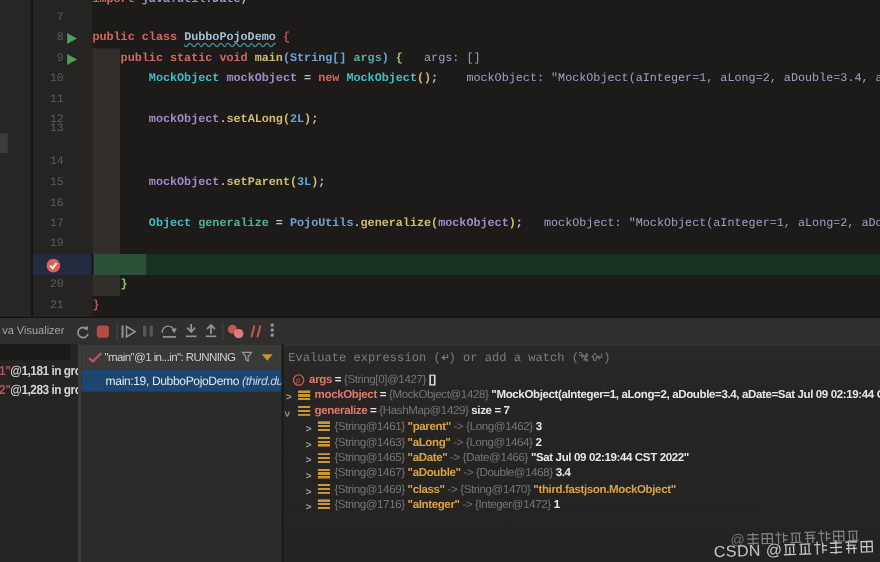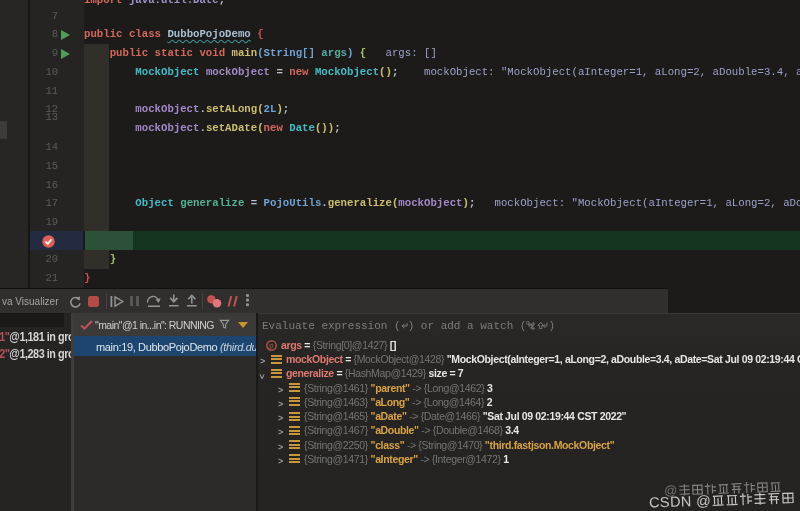--- a/index.html
+++ b/index.html
@@ -32,21 +32,21 @@
   .cls{color:#a9bfd4;text-decoration:underline wavy #3e8f95;text-underline-offset:2px}
   .tri{position:absolute;left:61px;width:0;height:0;border-left:9.5px solid #519c59;border-top:5px solid transparent;border-bottom:5px solid transparent}
   
   #row19{position:absolute;left:29.5px;top:231.4px;width:770.5px;height:18.8px}
   #row19 .nv{position:absolute;left:0;top:0;width:53px;height:100%;background:#232b40}
   #row19 .gsep{position:absolute;left:53px;top:0;width:2px;height:100%;background:#161a20}
   #row19 .g1{position:absolute;left:55px;top:0;width:48.5px;height:100%;background:#2b5138}
   #row19 .g2{position:absolute;left:103.5px;top:0;right:0;height:100%;background:#143420}
   #bp{position:absolute;left:41.5px;top:234.5px;width:13px;height:13px}
   
-  #tbar{position:absolute;left:0;top:288px;width:668px;height:25px;background:#302f2d;border-top:1px solid #121110;box-sizing:border-box}
+  #tbar{position:absolute;left:0;top:288px;width:800px;height:25px;background:#302f2d;border-top:1px solid #121110;box-sizing:border-box}
   #tbar .lbl{position:absolute;left:2px;top:7px;font-size:10px;color:#a6a6a6}
   .tsep{position:absolute;top:4px;width:1px;height:16px;background:#454545}
   
   #panels{position:absolute;left:0;top:313px;width:800px;height:198px;background:#272625}
   #thpanel{position:absolute;left:0;top:0;width:71px;height:198px;background:#252423;overflow:hidden}
   .throw{position:absolute;left:0;width:150px;white-space:pre;font-size:12px;color:#d4d4d4;font-weight:bold;letter-spacing:-0.5px;transform:scaleX(0.9);transform-origin:0 0}
   .thr{color:#b5525c}
   #div1{position:absolute;left:71px;top:0;width:3px;height:198px;background:#403e3c}
   #frames{position:absolute;left:74px;top:0;width:182px;height:198px;background:#2c2b2a;overflow:hidden}
   #fhead{position:absolute;left:0;top:0;width:182px;height:23px;background:#3b3a38}
@@ -96,21 +96,21 @@
   <div class="ln" style="top:268.9px">21</div>
 
   <div class="tri" style="top:29.7px"></div>
   <div class="tri" style="top:48.5px"></div>
 
   <div class="cl" style="top:-9.5px"><span class="kw">import</span> <span class="imp">java.util.Date</span>;</div>
   <div class="cl" style="top:44.1px">    <span class="kw">public static void</span> <span class="mt">main</span><span class="tb">(String[]</span> <span class="va">args</span><span class="tb">)</span> <span class="bg2">{</span>   <span class="hint">args: []</span></div>
   <div class="cl" style="top:25.3px"><span class="kw">public class</span> <span class="cls">DubboPojoDemo</span> <span class="br">{</span></div>
   <div class="cl" style="top:62.8px">        <span class="ty">MockObject</span> <span class="vp">mockObject</span> = <span class="kw">new</span> <span class="ty">MockObject</span><span class="mt">()</span>;    <span class="hint">mockObject: "MockObject(aInteger=1, aLong=2, aDouble=3.4, aDate=Sat Jul 09 02:19:44 CST 2022)"</span></div>
   <div class="cl" style="top:100.3px">        <span class="vp">mockObject</span>.<span class="mt">setALong(</span><span class="nm">2L</span><span class="mt">)</span>;</div>
-  <div class="cl" style="top:119px">        <span class="vp">mockObject</span>.<span class="mt">setADate(</span><span class="kw">new</span> <span class="ty">Date</span><span class="mt">())</span>;</div>
+  <div class="cl" style="top:156.5px">        <span class="vp">mockObject</span>.<span class="mt">setParent(</span><span class="nm">3L</span><span class="mt">)</span>;</div>
   <div class="cl" style="top:193.9px">        <span class="ty">Object</span> <span class="vg">generalize</span> = <span class="tb">PojoUtils</span>.<span class="mt">generalize(</span><span class="vp">mockObject</span><span class="mt">)</span>;   <span class="hint">mockObject: "MockObject(aInteger=1, aLong=2, aDouble=3.4, aDate=S</span></div>
   <div class="cl" style="top:250.1px">    <span class="bg2">}</span></div>
   <div class="cl" style="top:268.9px"><span class="br">}</span></div>
 
   <svg id="bp" viewBox="0 0 13 13">
       <circle cx="6.5" cy="6.5" r="6.2" fill="#de5e58"></circle>
       <path d="M3.5 6.5 L5.8 8.8 L9.5 4.2" stroke="#f4f0ec" stroke-width="1.8" fill="none"></path>
     </svg>
 </div>
 
@@ -188,22 +188,22 @@
     <div class="vrow" style="left:0;top:23.9px"><svg class="abs" style="left:8px;top:2px" width="11" height="11" viewBox="0 0 11 11">
           <circle cx="5.5" cy="5.5" r="4.7" stroke="#c25b4a" stroke-width="1.3" fill="none"></circle>
           <text x="3.2" y="8.2" font-size="7.5" fill="#c25b4a" font-family="Liberation Sans">p</text>
         </svg><span class="abs" style="left:23px"><span class="sal">args</span> <span class="wb">=</span> <span class="gry">{String[0]@1427}</span> <span class="wb">[]</span></span></div>
     <div class="vrow" style="left:0;top:38.2px"><span class="chev" style="left:2px;top:2px">&gt;</span><div class="bars" style="left:13px;top:2.5px"></div><span class="abs" style="left:28px"><span class="sal">mockObject</span> <span class="wb">=</span> <span class="gry">{MockObject@1428}</span> <span class="wb">"MockObject(aInteger=1, aLong=2, aDouble=3.4, aDate=Sat Jul 09 02:19:44 CST 2022)"</span></span></div>
     <div class="vrow" style="left:0;top:52.4px"><span class="chev" style="left:1px;top:3px;transform:rotate(90deg)">&gt;</span><div class="bars" style="left:13px;top:2.5px"></div><span class="abs" style="left:28px"><span class="sal">generalize</span> <span class="wb">=</span> <span class="gry">{HashMap@1429}</span> <span class="wb">size = 7</span></span></div>
     <div class="vrow" style="left:0;top:66.7px"><span class="chev" style="left:20px;top:2px">&gt;</span><div class="bars" style="left:31px;top:2.5px"></div><span class="abs" style="left:46px"><span class="gry">{String@1461}</span> <span class="yel">"parent"</span> <span class="gry">-&gt; {Long@1462}</span> <span class="wb">3</span></span></div>
     <div class="vrow" style="left:0;top:80.9px"><span class="chev" style="left:20px;top:2px">&gt;</span><div class="bars" style="left:31px;top:2.5px"></div><span class="abs" style="left:46px"><span class="gry">{String@1463}</span> <span class="yel">"aLong"</span> <span class="gry">-&gt; {Long@1464}</span> <span class="wb">2</span></span></div>
     <div class="vrow" style="left:0;top:95.2px"><span class="chev" style="left:20px;top:2px">&gt;</span><div class="bars" style="left:31px;top:2.5px"></div><span class="abs" style="left:46px"><span class="gry">{String@1465}</span> <span class="yel">"aDate"</span> <span class="gry">-&gt; {Date@1466}</span> <span class="wb">"Sat Jul 09 02:19:44 CST 2022"</span></span></div>
     <div class="vrow" style="left:0;top:109.4px"><span class="chev" style="left:20px;top:2px">&gt;</span><div class="bars" style="left:31px;top:2.5px"></div><span class="abs" style="left:46px"><span class="gry">{String@1467}</span> <span class="yel">"aDouble"</span> <span class="gry">-&gt; {Double@1468}</span> <span class="wb">3.4</span></span></div>
-    <div class="vrow" style="left:0;top:123.7px"><span class="chev" style="left:20px;top:2px">&gt;</span><div class="bars" style="left:31px;top:2.5px"></div><span class="abs" style="left:46px"><span class="gry">{String@2250}</span> <span class="yel">"class"</span> <span class="gry">-&gt; {String@1470}</span> <span class="yel">"third.fastjson.MockObject"</span></span></div>
-    <div class="vrow" style="left:0;top:137.9px"><span class="chev" style="left:20px;top:2px">&gt;</span><div class="bars" style="left:31px;top:2.5px"></div><span class="abs" style="left:46px"><span class="gry">{String@1471}</span> <span class="yel">"aInteger"</span> <span class="gry">-&gt; {Integer@1472}</span> <span class="wb">1</span></span></div>
+    <div class="vrow" style="left:0;top:123.7px"><span class="chev" style="left:20px;top:2px">&gt;</span><div class="bars" style="left:31px;top:2.5px"></div><span class="abs" style="left:46px"><span class="gry">{String@1469}</span> <span class="yel">"class"</span> <span class="gry">-&gt; {String@1470}</span> <span class="yel">"third.fastjson.MockObject"</span></span></div>
+    <div class="vrow" style="left:0;top:137.9px"><span class="chev" style="left:20px;top:2px">&gt;</span><div class="bars" style="left:31px;top:2.5px"></div><span class="abs" style="left:46px"><span class="gry">{String@1716}</span> <span class="yel">"aInteger"</span> <span class="gry">-&gt; {Integer@1472}</span> <span class="wb">1</span></span></div>
   </div>
 </div>
 
 <div id="wm1">@<svg width="13" height="13" viewBox="0 0 14 14" style="vertical-align:-2px">
       <path d="M1.5 3 H12.5 M1.5 7 H12.5 M1.5 11.5 H12.5 M7 1 V13" stroke="rgba(200,200,200,0.58)" stroke-width="1.2" fill="none"></path>
     </svg><svg width="13" height="13" viewBox="0 0 14 14" style="vertical-align:-2px">
       <path d="M2 2.5 H12 V12 H2 Z M2 7.2 H12 M7 2.5 V12" stroke="rgba(200,200,200,0.58)" stroke-width="1.2" fill="none"></path>
     </svg><svg width="13" height="13" viewBox="0 0 14 14" style="vertical-align:-2px">
       <path d="M4 1 V13 M1 4 H7 M9 2 V12 M9 5 H13 M9 9 H13" stroke="rgba(200,200,200,0.58)" stroke-width="1.2" fill="none"></path>
     </svg><svg width="13" height="13" viewBox="0 0 14 14" style="vertical-align:-2px">

